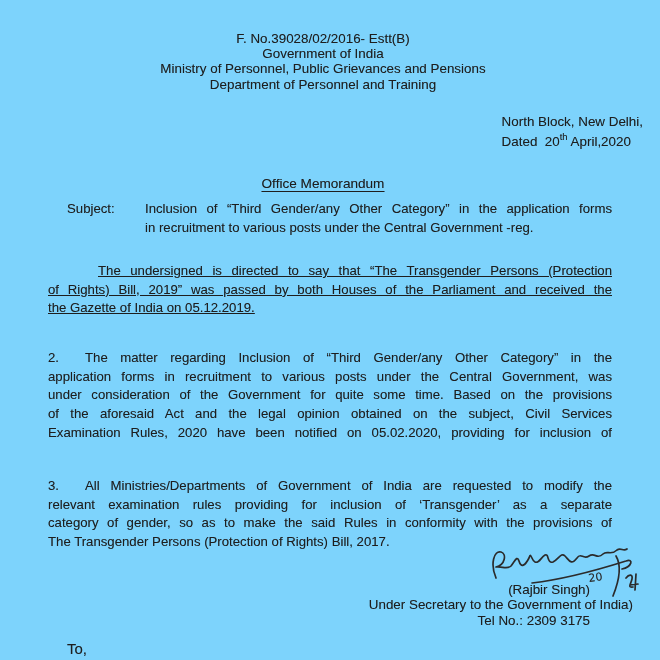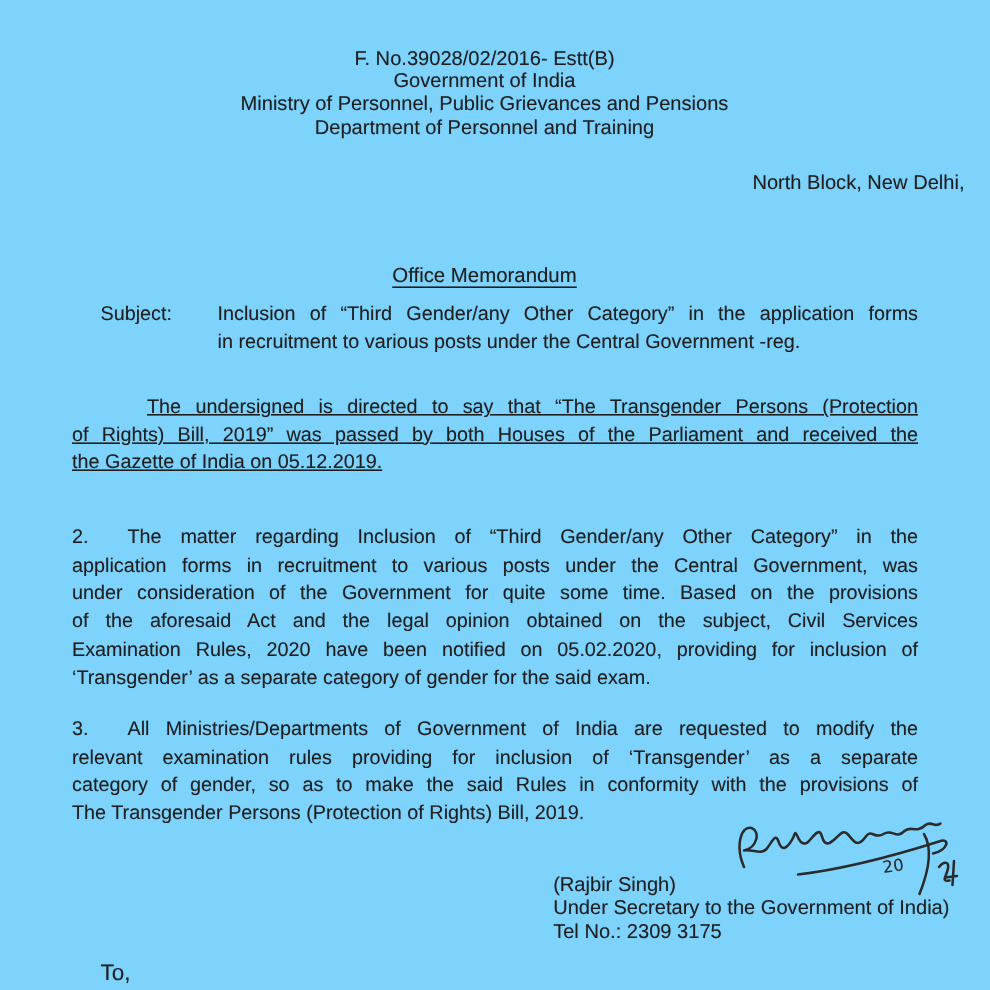--- a/index.html
+++ b/index.html
@@ -42,40 +42,41 @@
   .para-2 { top: 349px; }
   .para-3 { top: 477px; }
   .jline { text-align: justify; text-align-last: justify; }
   .indent-first { padding-left: 50px; }
   .numline { display: flex; }
   .pnum { flex: 0 0 37px; }
   .ntext { flex: 1; text-align: justify; text-align-last: justify; }
   .sig-svg { position: absolute; left: 486px; top: 540px; }
   .sig-block {
     position: absolute; top: 582px; right: 27px;
-    font-size: 13.4px; line-height: 15.3px;
+    text-align: right; font-size: 13.4px; line-height: 15.3px;
   }
   .sig-name { padding-right: 43px; }
   .sig-tel { padding-right: 43px; }
   .to-label { position: absolute; left: 67px; top: 640px; font-size: 15px; }
 </style>
 </head>
 <body>
 
 <div class="page">
 
   <header class="letterhead">
     <div>F. No.39028/02/2016- Estt(B)</div>
     <div>Government of India</div>
     <div>Ministry of Personnel, Public Grievances and Pensions</div>
     <div>Department of Personnel and Training</div>
   </header>
 
   <div class="dateline">
     <div>North Block, New Delhi,</div>
+    <div class="date-line"><span>Dated  20</span><sup>th</sup><span> April,2020</span></div>
   </div>
 
   <h1 class="om-title">Office Memorandum</h1>
 
   <div class="subject">
     <span class="subject-label">Subject:</span>
     <div class="subject-text">
       <div class="jline">Inclusion of “Third Gender/any Other Category” in the application forms</div>
       <div>in recruitment to various posts under the Central Government -reg.</div>
     </div>
@@ -89,31 +90,30 @@
 
   <section class="para para-2">
     <div class="numline">
       <span class="pnum">2.</span>
       <div class="ntext">The matter regarding Inclusion of “Third Gender/any Other Category” in the</div>
     </div>
     <div class="jline">application forms in recruitment to various posts under the Central Government, was</div>
     <div class="jline">under consideration of the Government for quite some time. Based on the provisions</div>
     <div class="jline">of the aforesaid Act and the legal opinion obtained on the subject, Civil Services</div>
     <div class="jline">Examination Rules, 2020 have been notified on 05.02.2020, providing for inclusion of</div>
-    <div>‘Transgender’ as a separate category of gender for the said exam.</div>
   </section>
 
   <section class="para para-3">
     <div class="numline">
       <span class="pnum">3.</span>
       <div class="ntext">All Ministries/Departments of Government of India are requested to modify the</div>
     </div>
     <div class="jline">relevant examination rules providing for inclusion of ‘Transgender’ as a separate</div>
     <div class="jline">category of gender, so as to make the said Rules in conformity with the provisions of</div>
-    <div>The Transgender Persons (Protection of Rights) Bill, 2019.</div>
+    <div>The Transgender Persons (Protection of Rights) Bill, 2017.</div>
   </section>
 
   <svg class="sig-svg" width="168" height="64" viewBox="0 0 168 64" aria-hidden="true">
     <g stroke="#2b2b2b" stroke-width="1.7" fill="none" stroke-linecap="round" stroke-linejoin="round">
       <path d="M10 38 C 4 24, 8 10, 15 12 C 21 14, 19 25, 10 27 C 16 26, 21 30, 25 26 C 29 21, 31 15, 33 21 C 35 28, 39 26, 43 18 C 45 11, 45 20, 49 22 C 53 24, 55 17, 59 15 C 63 13, 61 24, 67 22 C 73 19, 75 12, 79 16 C 83 20, 85 26, 91 18 C 95 12, 97 20, 103 16 C 109 12, 111 20, 117 14 C 121 10, 125 16, 131 10 C 135 7, 137 12, 141 9"></path>
       <path d="M46 43 C 72 40, 102 33, 140 21 C 148 18, 146 27, 136 29"></path>
       <path d="M130 16 C 136 26, 133 41, 127 56"></path>
       <path d="M140 38 C 143 34, 147 34, 146 39 C 145 44, 141 48, 147 47 M 150 34 L 149 50 M 144 45 L 152 44"></path>
     </g>
     <text x="103" y="42" font-size="11" font-family="DejaVu Sans, sans-serif" fill="#2b2b2b" transform="rotate(-8 103 42)">20</text>

